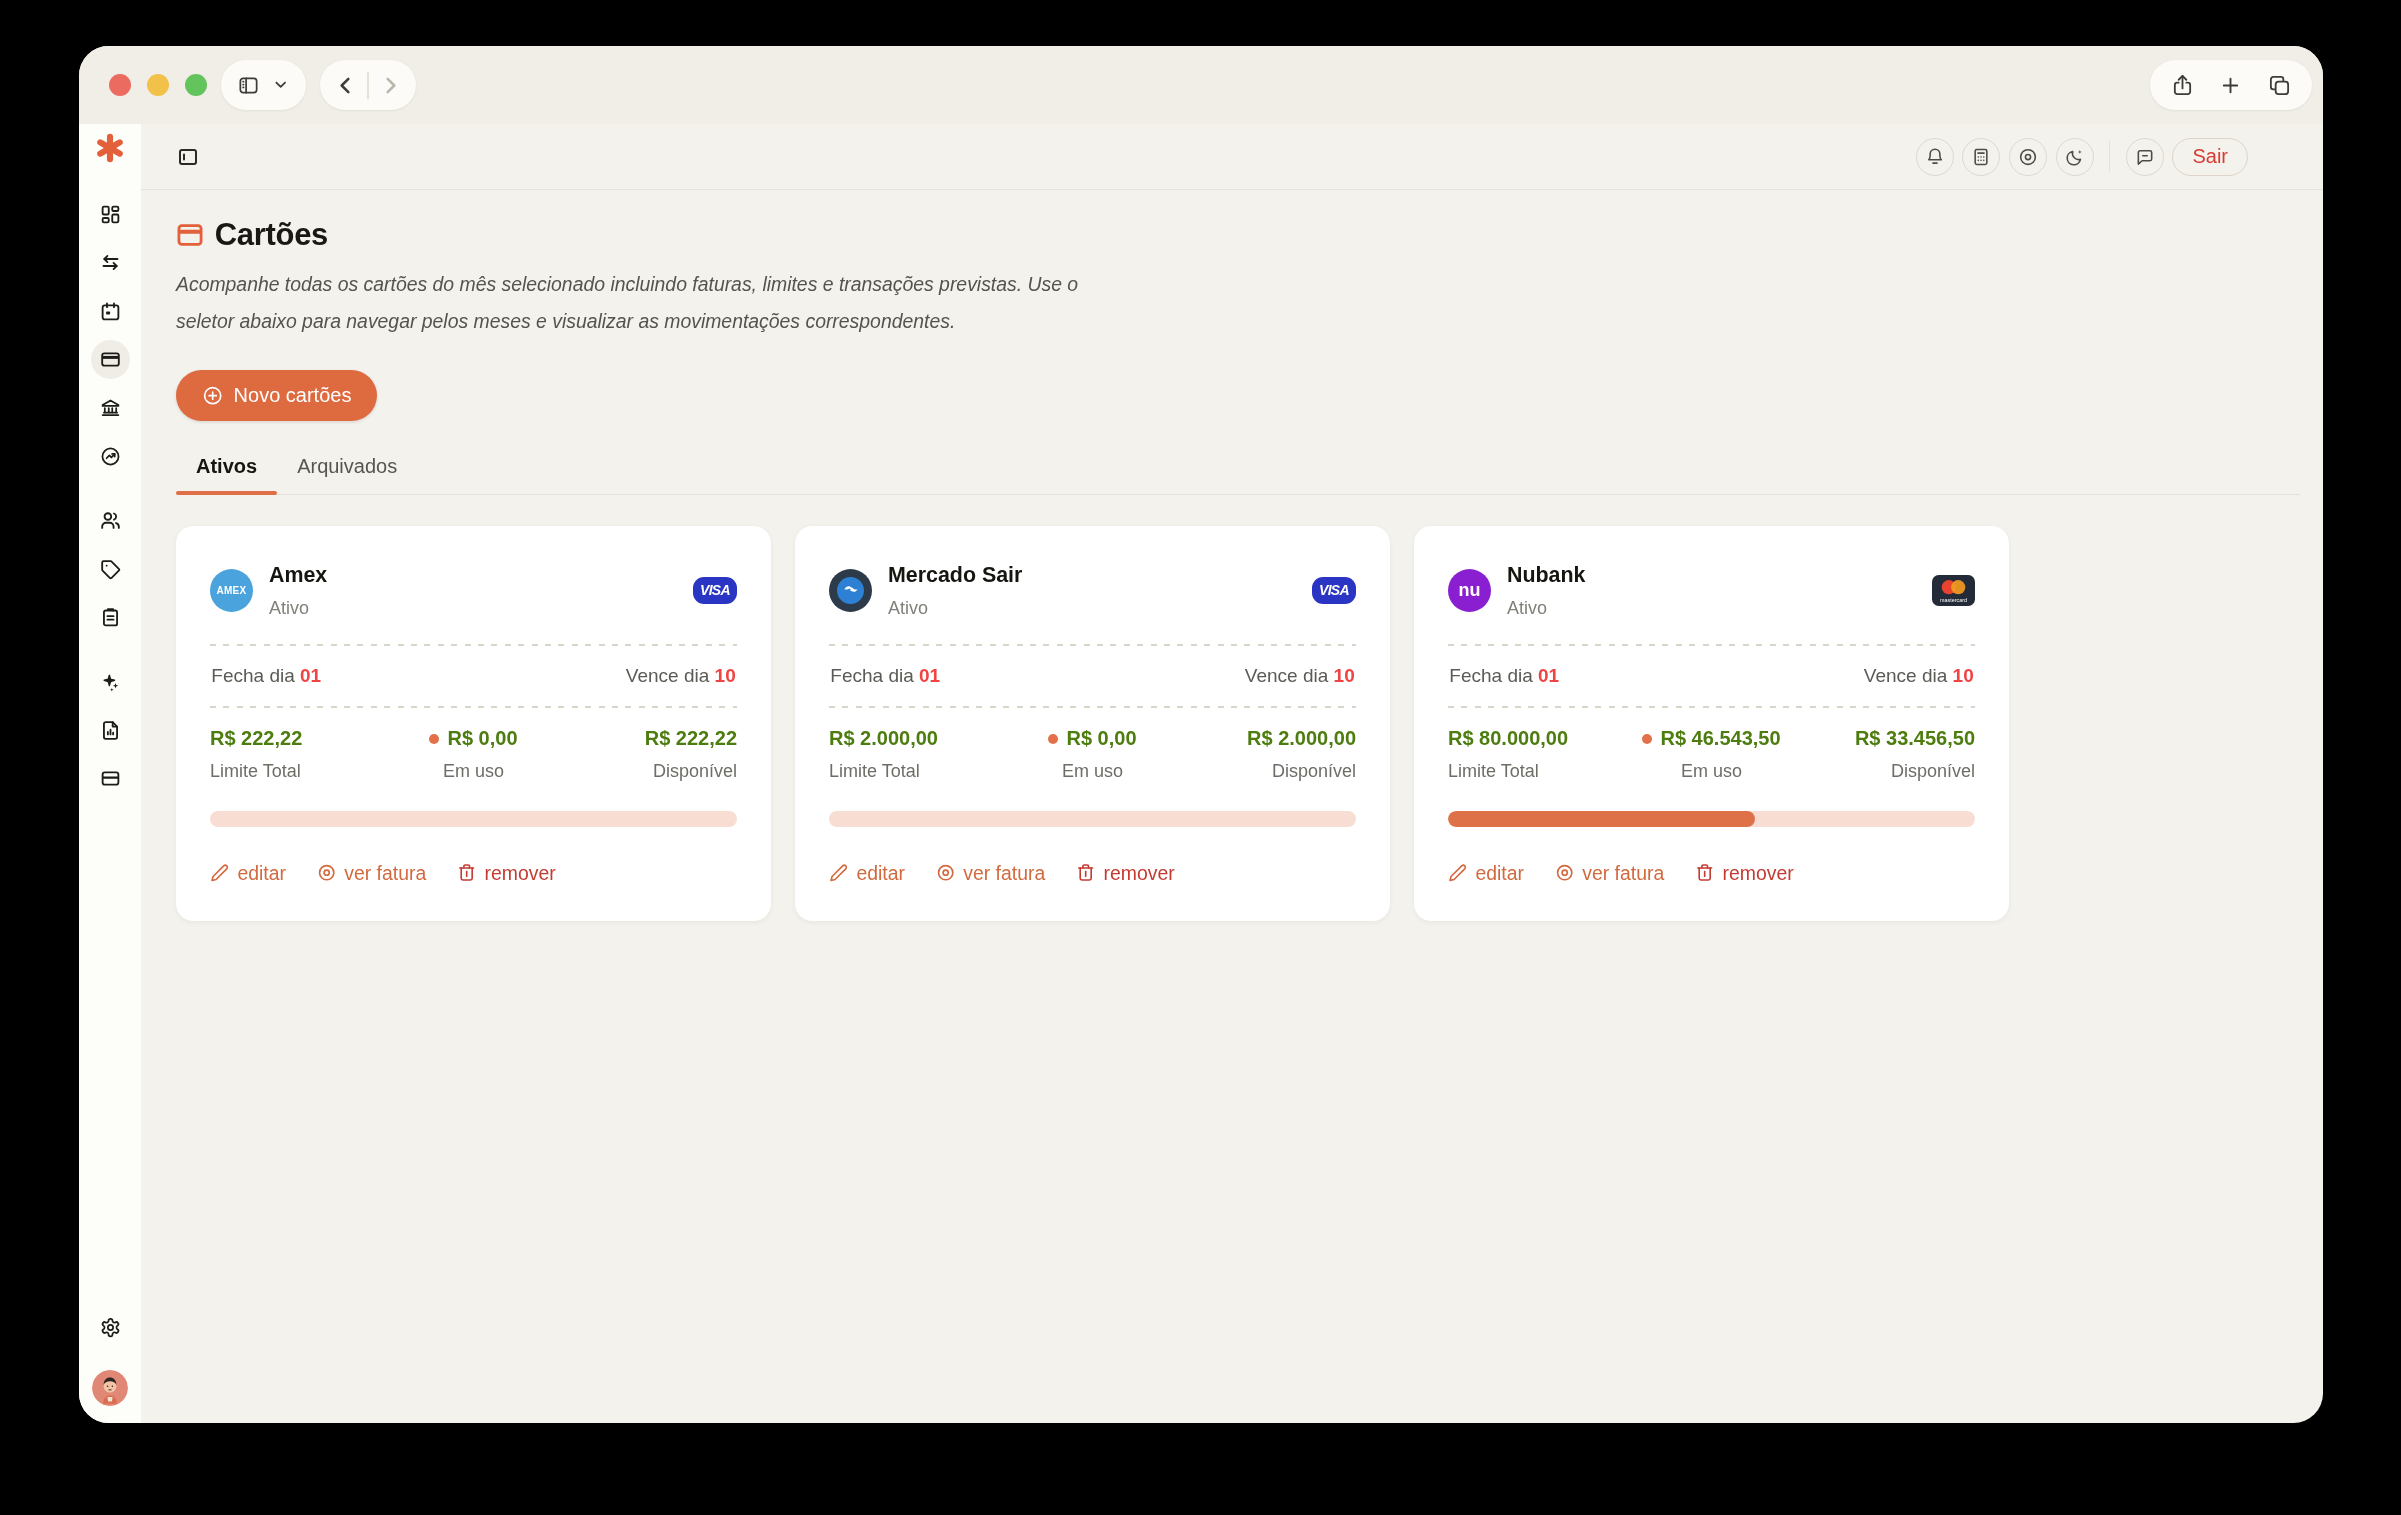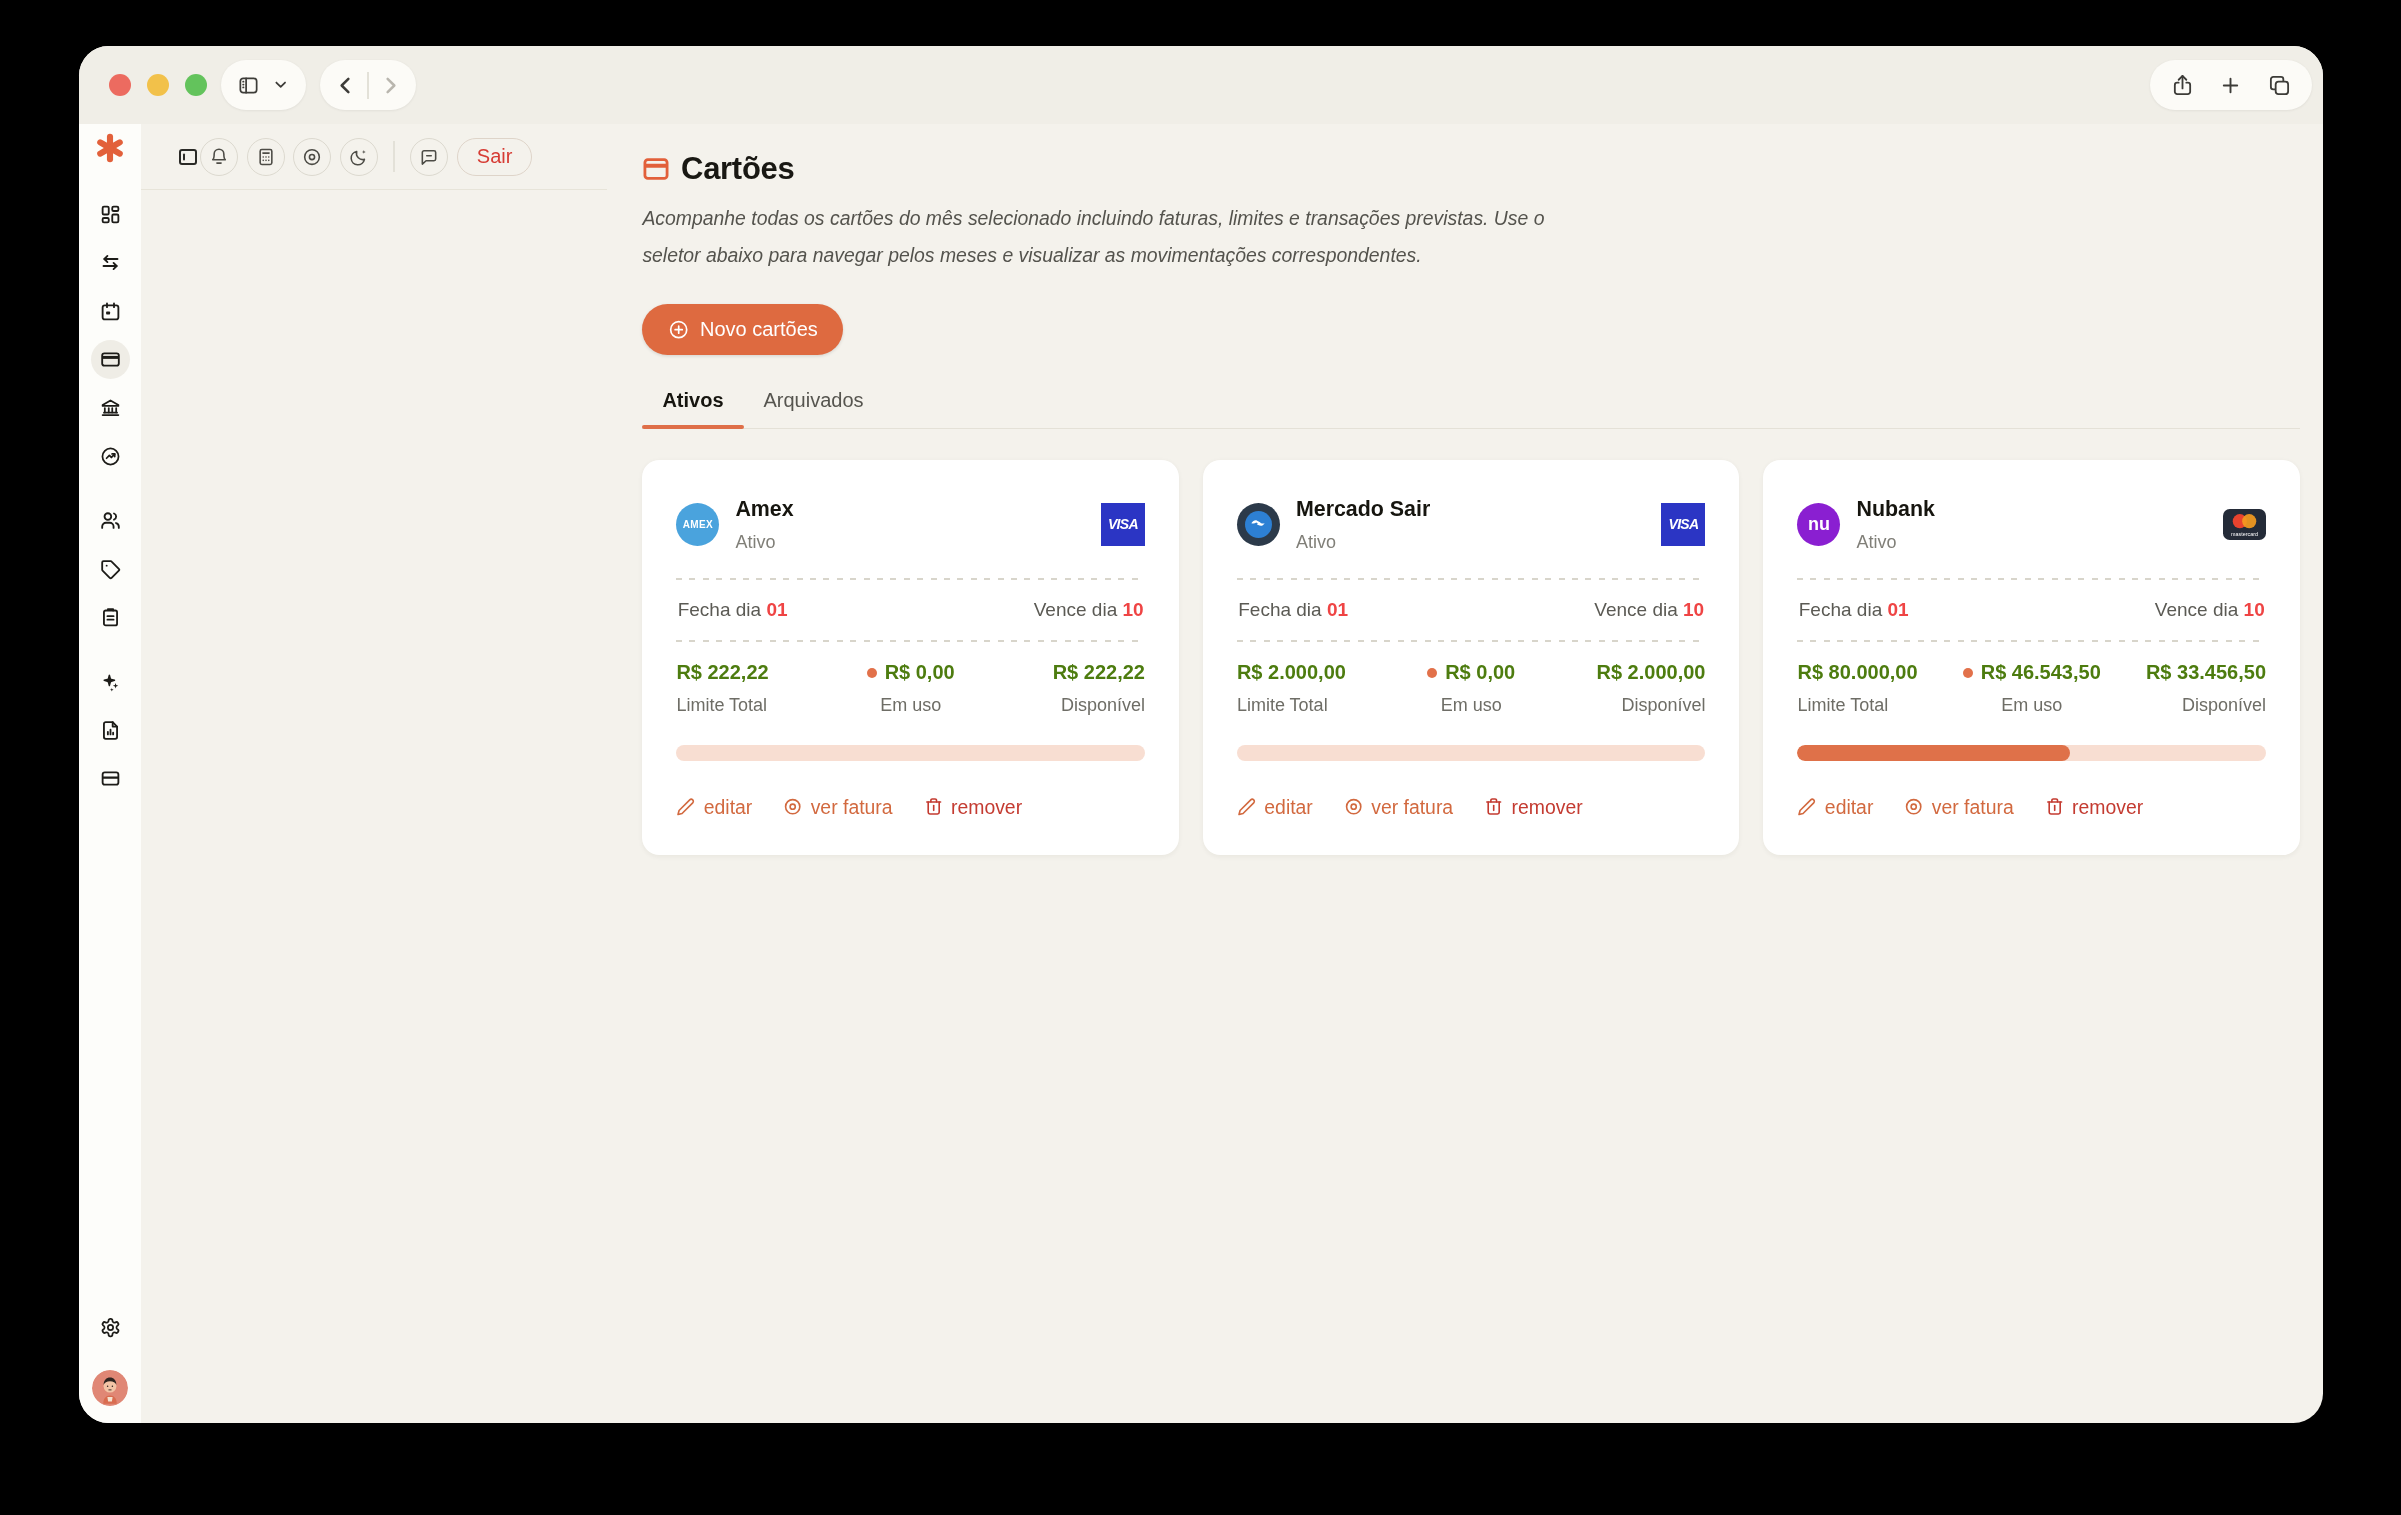--- a/index.html
+++ b/index.html
@@ -34,21 +34,21 @@
   .logo { width:32px; height:32px; color:#e2603a; margin-bottom:31px; }
   .snav { width:39px; height:39px; border-radius:50%; display:flex; align-items:center;
           justify-content:center; color:#1d1c18; margin-bottom:9.4px; background:transparent; }
   .snav.active { background:#efede6; }
   .snav svg { width:21px; height:21px; }
   .sgap { height:16px; flex:0 0 16px; }
   .spacer { flex:1; }
   .avatar-btn { width:36px; height:36px; border-radius:50%; overflow:hidden; margin-top:13.4px; }
 
   
-  .main { flex:1; display:flex; min-width:0; }
+  .main { flex:1; display:flex; flex-direction:column; min-width:0; }
   .app-header { height:66px; flex:0 0 66px; border-bottom:1.3px solid #e7e4d9;
                 display:flex; align-items:center; padding:0 75px 0 35px; }
   .hd-left { width:24px; height:24px; color:#2a2a26; }
   .hd-icons { margin-left:auto; display:flex; align-items:center; gap:8.7px; }
   .circ-btn { width:38px; height:38px; border-radius:50%; border:1.3px solid #dcd9cf;
               display:flex; align-items:center; justify-content:center; color:#4d4c46; }
   .circ-btn svg { width:20px; height:20px; }
   .logout { height:38px; padding:0 19px; border-radius:20px; border:1.3px solid #ded4c9;
             display:flex; align-items:center; color:#d63c34; font-size:20px; }
 
@@ -77,21 +77,21 @@
   .cavatar { width:43px; height:43px; border-radius:50%; flex:0 0 43px;
              display:flex; align-items:center; justify-content:center; }
   .cav-amex { background:#4aa3dd; color:#fff; font-size:10px; font-weight:700; letter-spacing:0.3px; }
   .cav-mp   { background:#2c3a4a; }
   .cav-nu   { background:#8a1fd1; color:#fff; font-size:18px; font-weight:600; }
   .mp-inner { width:27px; height:27px; border-radius:50%; background:#2d80d4;
               display:flex; align-items:center; justify-content:center; }
   .cname { font-size:21.4px; font-weight:700; color:#16150f; margin-top:1.3px; }
   .cstatus { font-size:18px; color:#807f78; margin-top:9.4px; }
   .badge { margin-left:auto; }
-  .visa-badge { width:44px; height:43px; border-radius:0; background:#2b35c4;
+  .visa-badge { width:44px; height:27px; border-radius:11px; background:#2b35c4;
                 display:flex; align-items:center; justify-content:center; }
   .visa-badge span { color:#fff; font-style:italic; font-weight:700; font-size:14px; letter-spacing:-0.7px; }
 
   .dashed { height:2px; margin-top:25.5px;
             background-image:repeating-linear-gradient(90deg,#d8d5cb 0 6px,transparent 6px 13.4px); }
   .days { display:flex; justify-content:space-between; padding:19px 1.3px; font-size:19px; color:#5b5a54; }
   .days b { color:#ef4444;text-align:right; }
 
   .amounts { display:flex; margin-top:19px; }
   .amt { flex:1; }

